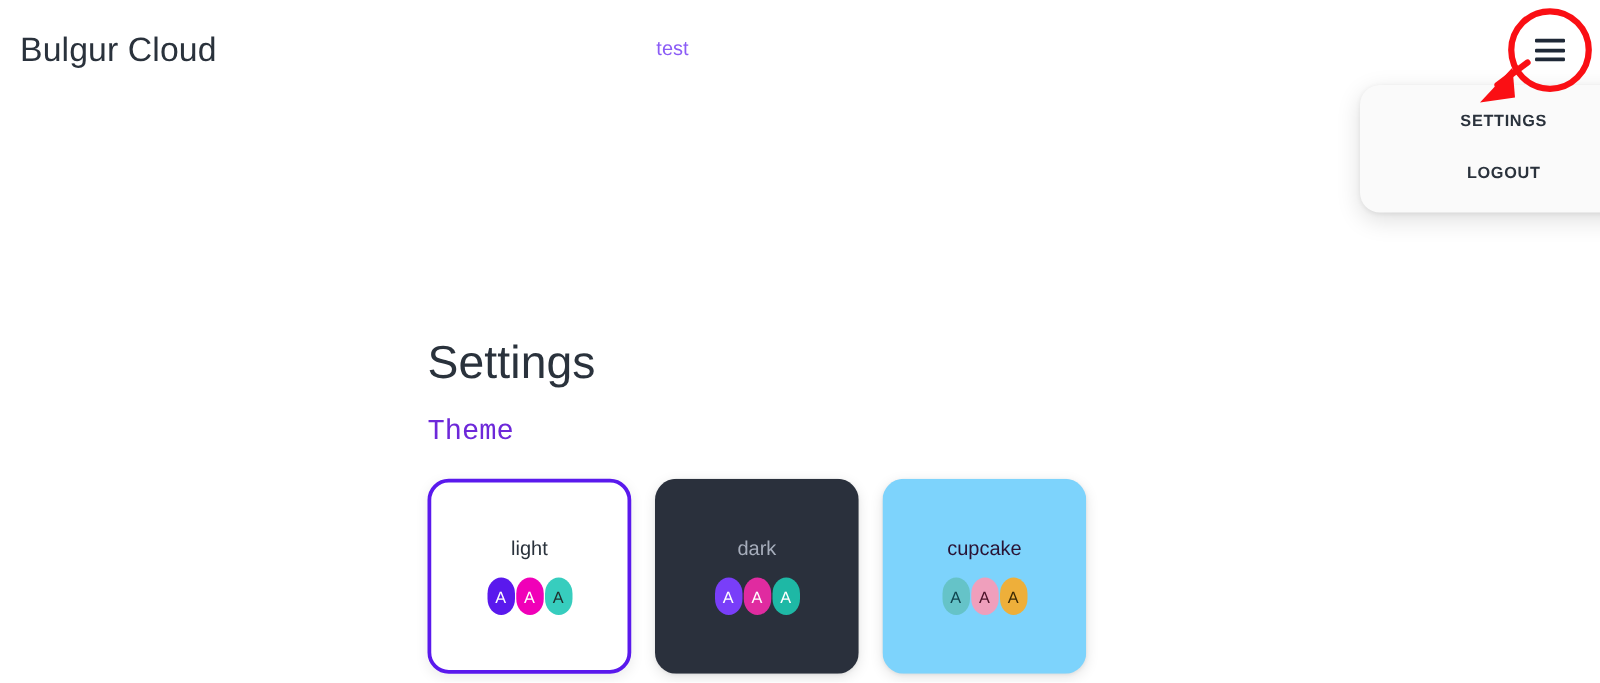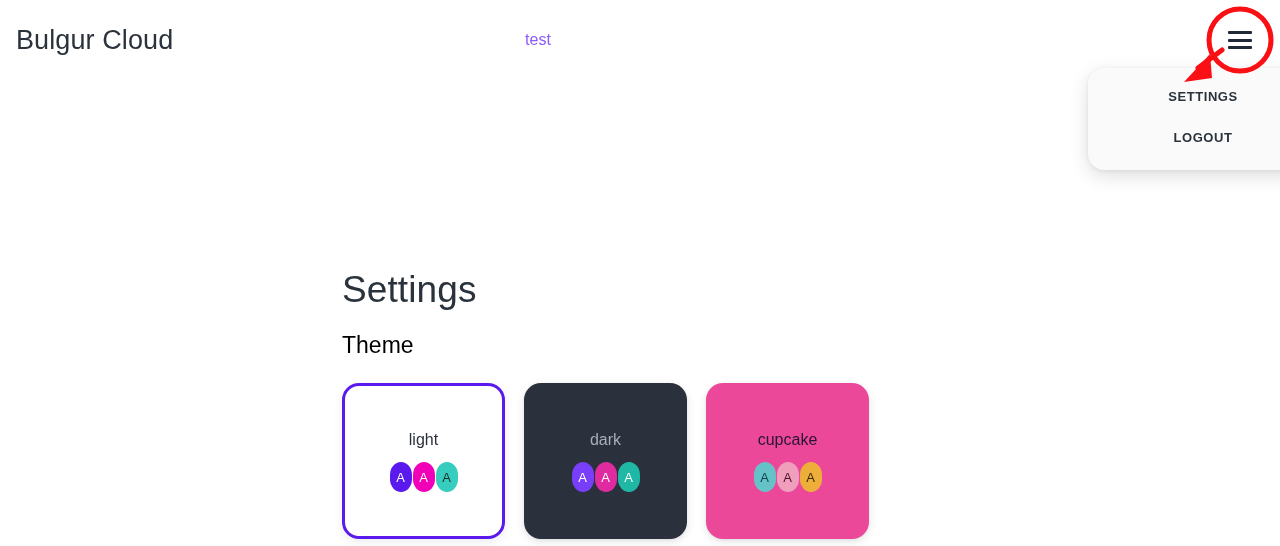--- a/index.html
+++ b/index.html
@@ -140,22 +140,23 @@
     line-height: 44px;
     letter-spacing: 0.1px;
   }
 
   .section-title {
     position: absolute;
     left: 342px;
     top: 251px;
     font-size: 23px;
     font-weight: 400;
-    color: #000000;
+    color: #6d28d9;
     line-height: 28px;
+    font-family: Liberation Mono, monospace;
   }
 
   
   .theme-list {
     position: absolute;
     left: 342px;
     top: 303px;
     display: flex;
     gap: 19px;
     align-items: flex-start;
@@ -255,21 +256,21 @@
           </div>
         </div>
         <div class="theme-card" style="background: rgb(42, 48, 60);">
           <div class="theme-name" style="color: rgb(166, 173, 187); text-align: right;">dark</div>
           <div class="swatch-row">
             <div class="swatch" style="background: rgb(121, 62, 249); color: rgb(255, 255, 255);">A</div>
             <div class="swatch" style="background: rgb(224, 43, 160); color: rgb(255, 255, 255);">A</div>
             <div class="swatch" style="background: rgb(30, 184, 165); color: rgb(255, 255, 255);">A</div>
           </div>
         </div>
-        <div class="theme-card" style="background: #ec4899;">
+        <div class="theme-card" style="background: #7dd3fc;">
           <div class="theme-name" style="color: rgb(41, 19, 52);">cupcake</div>
           <div class="swatch-row">
             <div class="swatch" style="background: rgb(101, 195, 200); color: rgb(16, 69, 79);">A</div>
             <div class="swatch" style="background: rgb(239, 159, 188); color: rgb(74, 17, 39);">A</div>
             <div class="swatch" style="background: rgb(238, 175, 58); color: rgb(60, 42, 5);">A</div>
           </div>
         </div>
       </div>
   </div>
 

